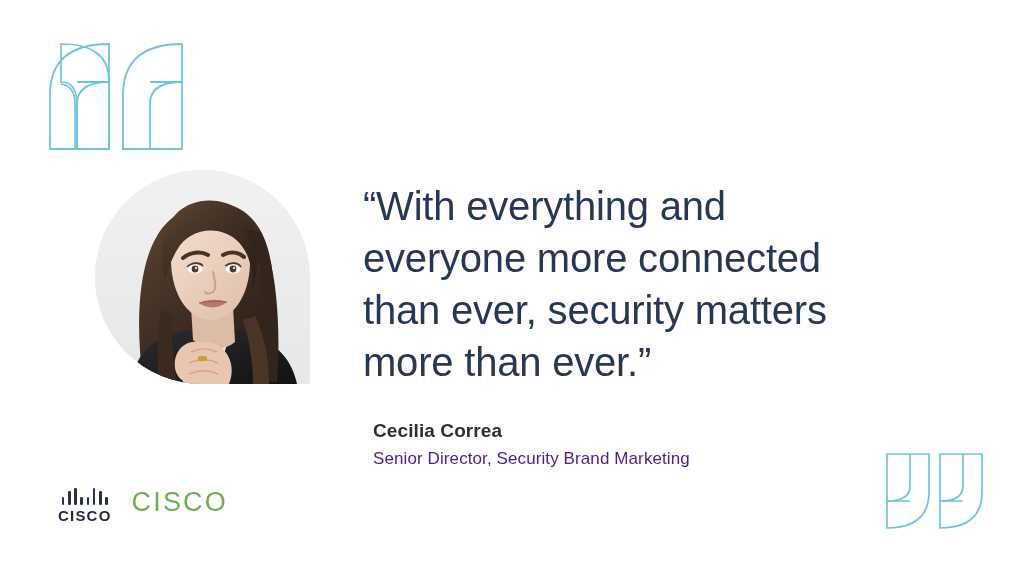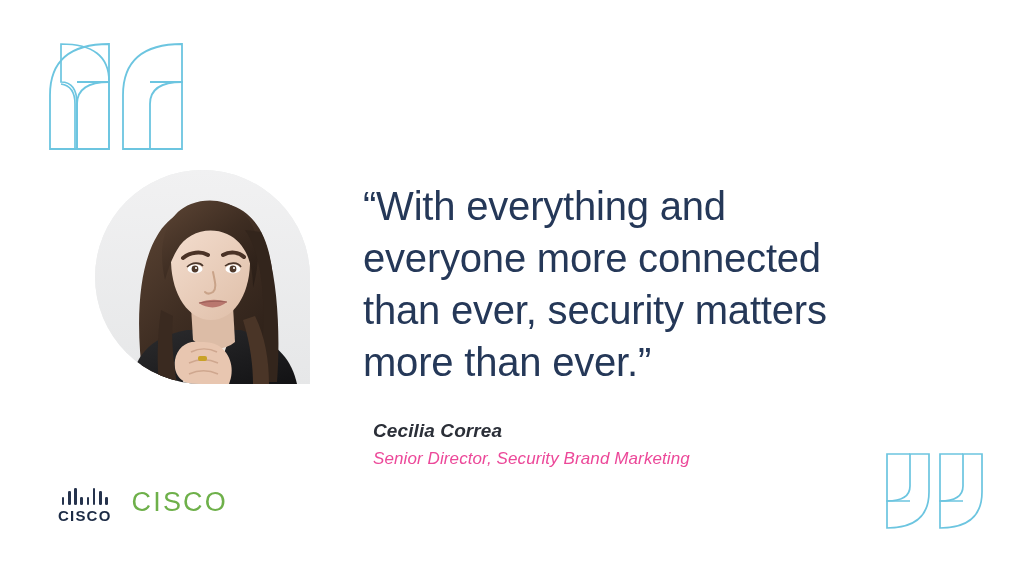--- a/index.html
+++ b/index.html
@@ -52,32 +52,32 @@
     left:363px; top:180px;
     width:520px;
     font-size:40px;
     line-height:52px;
     font-weight:400;
     letter-spacing:-0.2px;
     color:#253858;
   }
 
   
-  .attrib { position:absolute; left:373px; top:418px; width:520px;font-style:italic; }
+  .attrib { position:absolute; left:373px; top:418px; width:520px; }
   .attrib-name {
     font-size:19px;
     font-weight:700;
     color:#2b2f38;
     letter-spacing:0.1px;
     line-height:26px;
   }
   .attrib-role {
     font-size:17px;
     font-weight:400;
-    color:#ec4899;
+    color:#4c1d95;
     letter-spacing:0.1px;
     line-height:26px;
     margin-top:2px;
   }
 
   
   .brand-lockup {
     position:absolute;
     left:58px; top:488px;
     display:flex;

